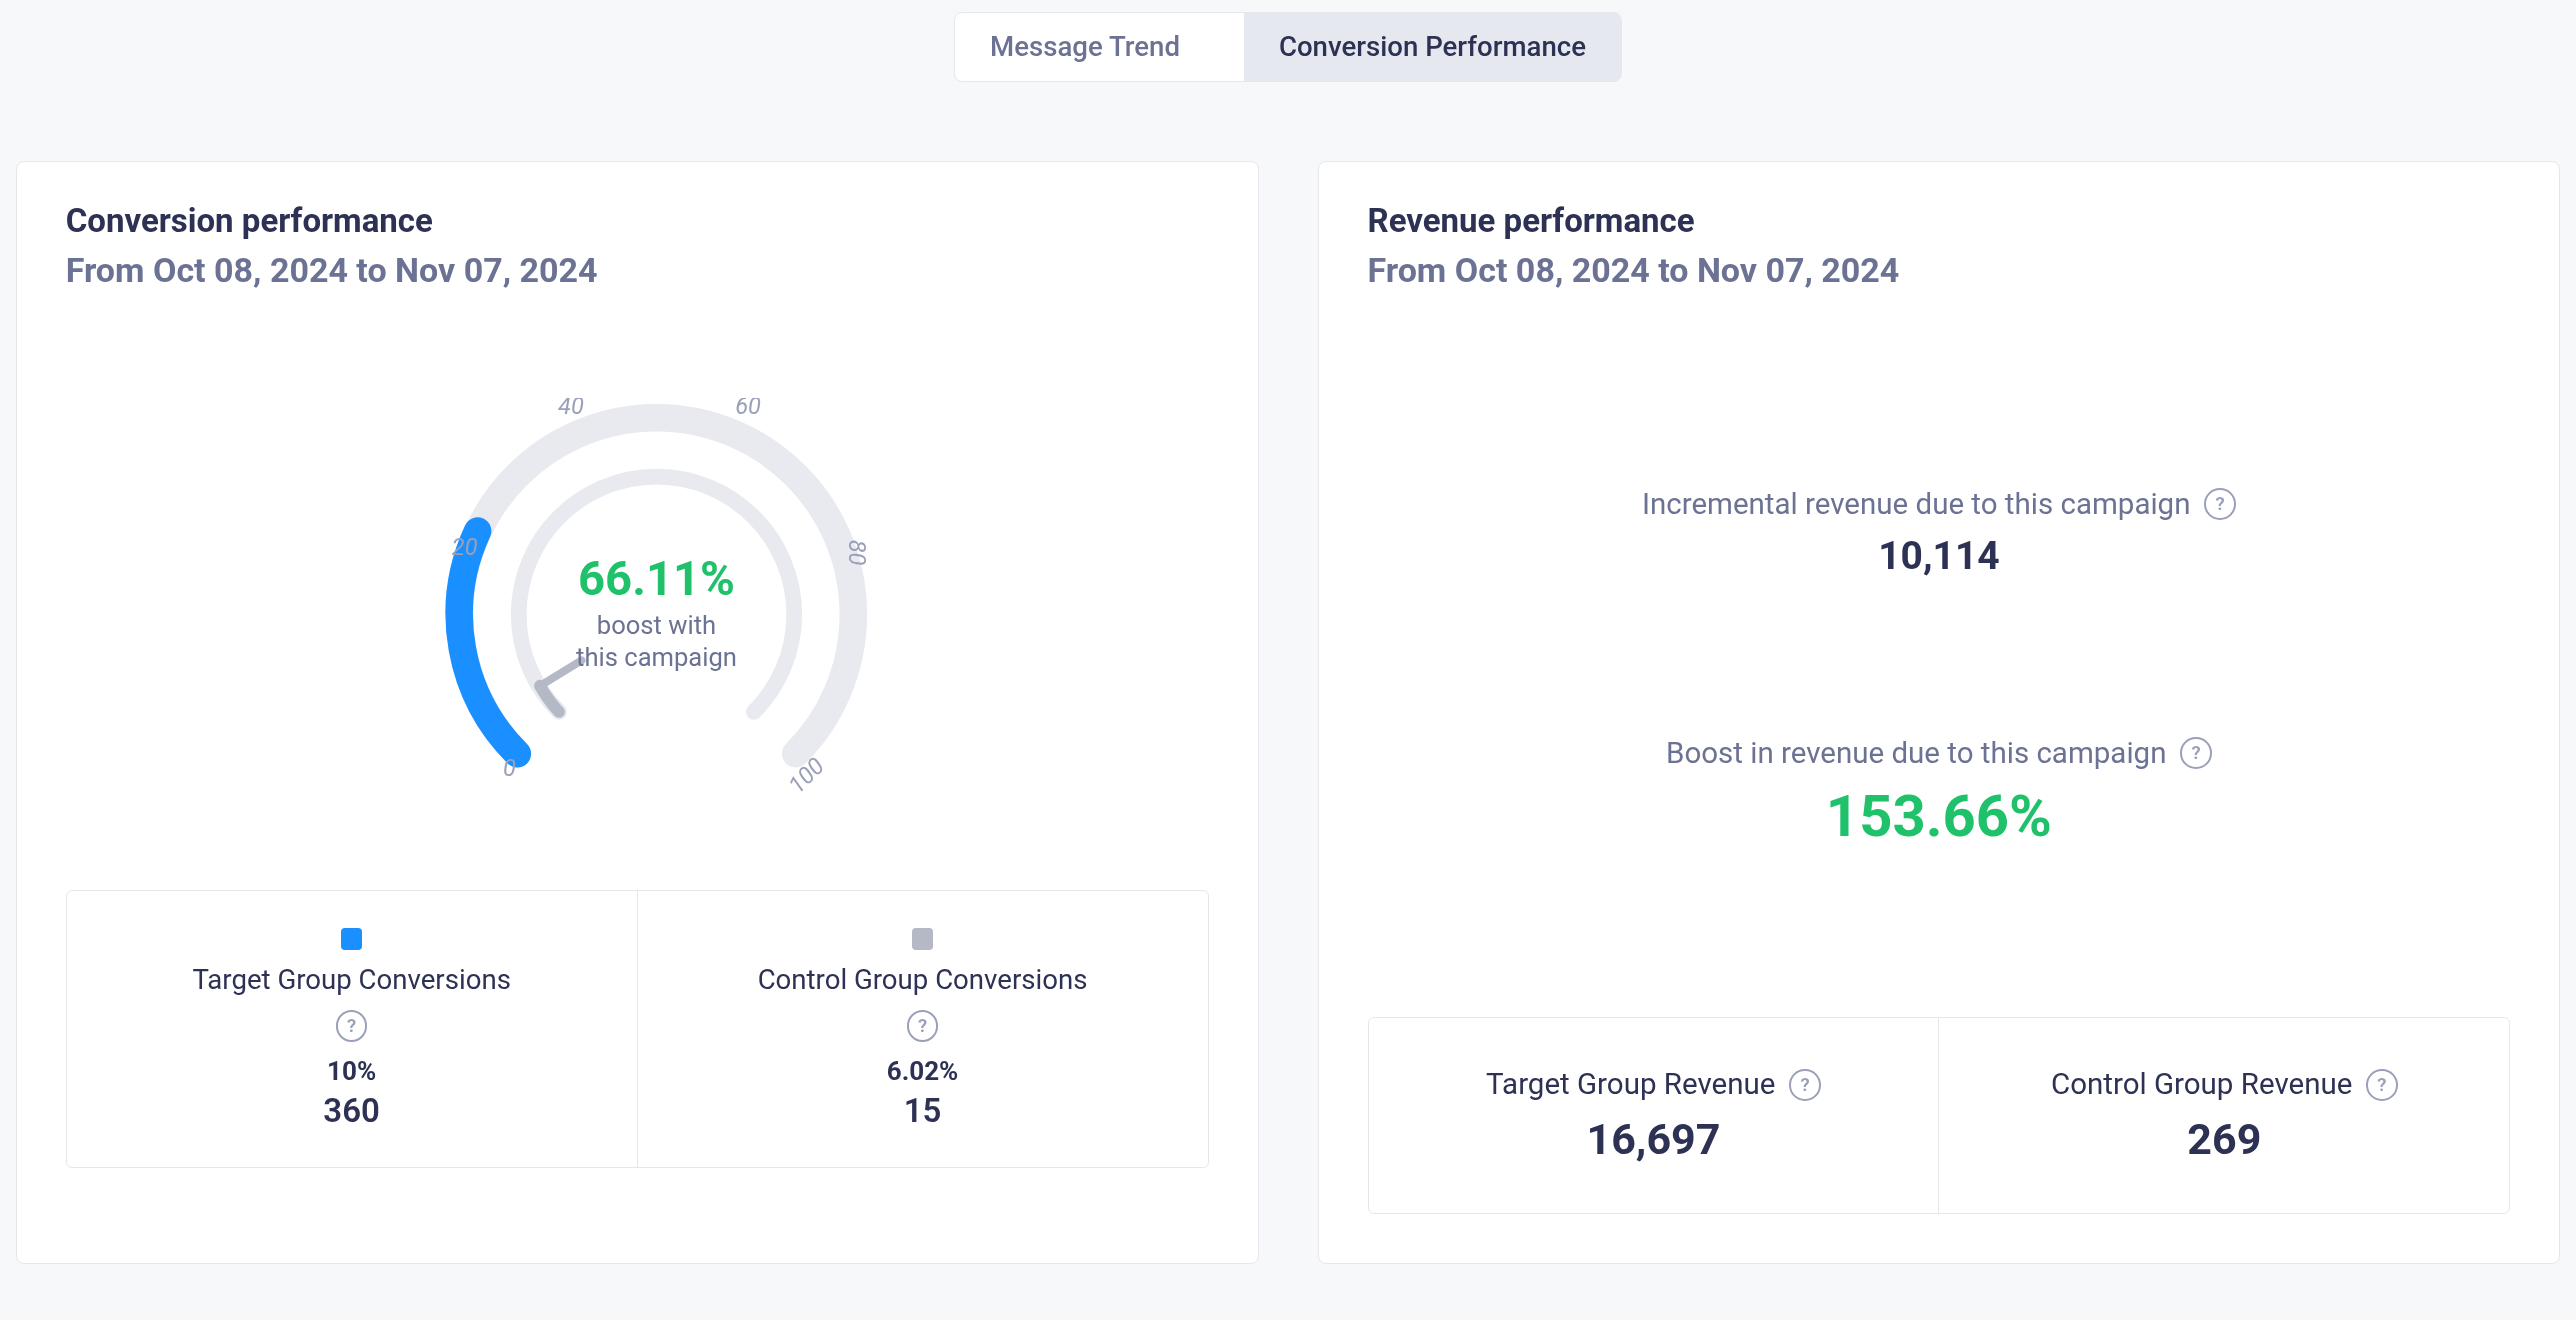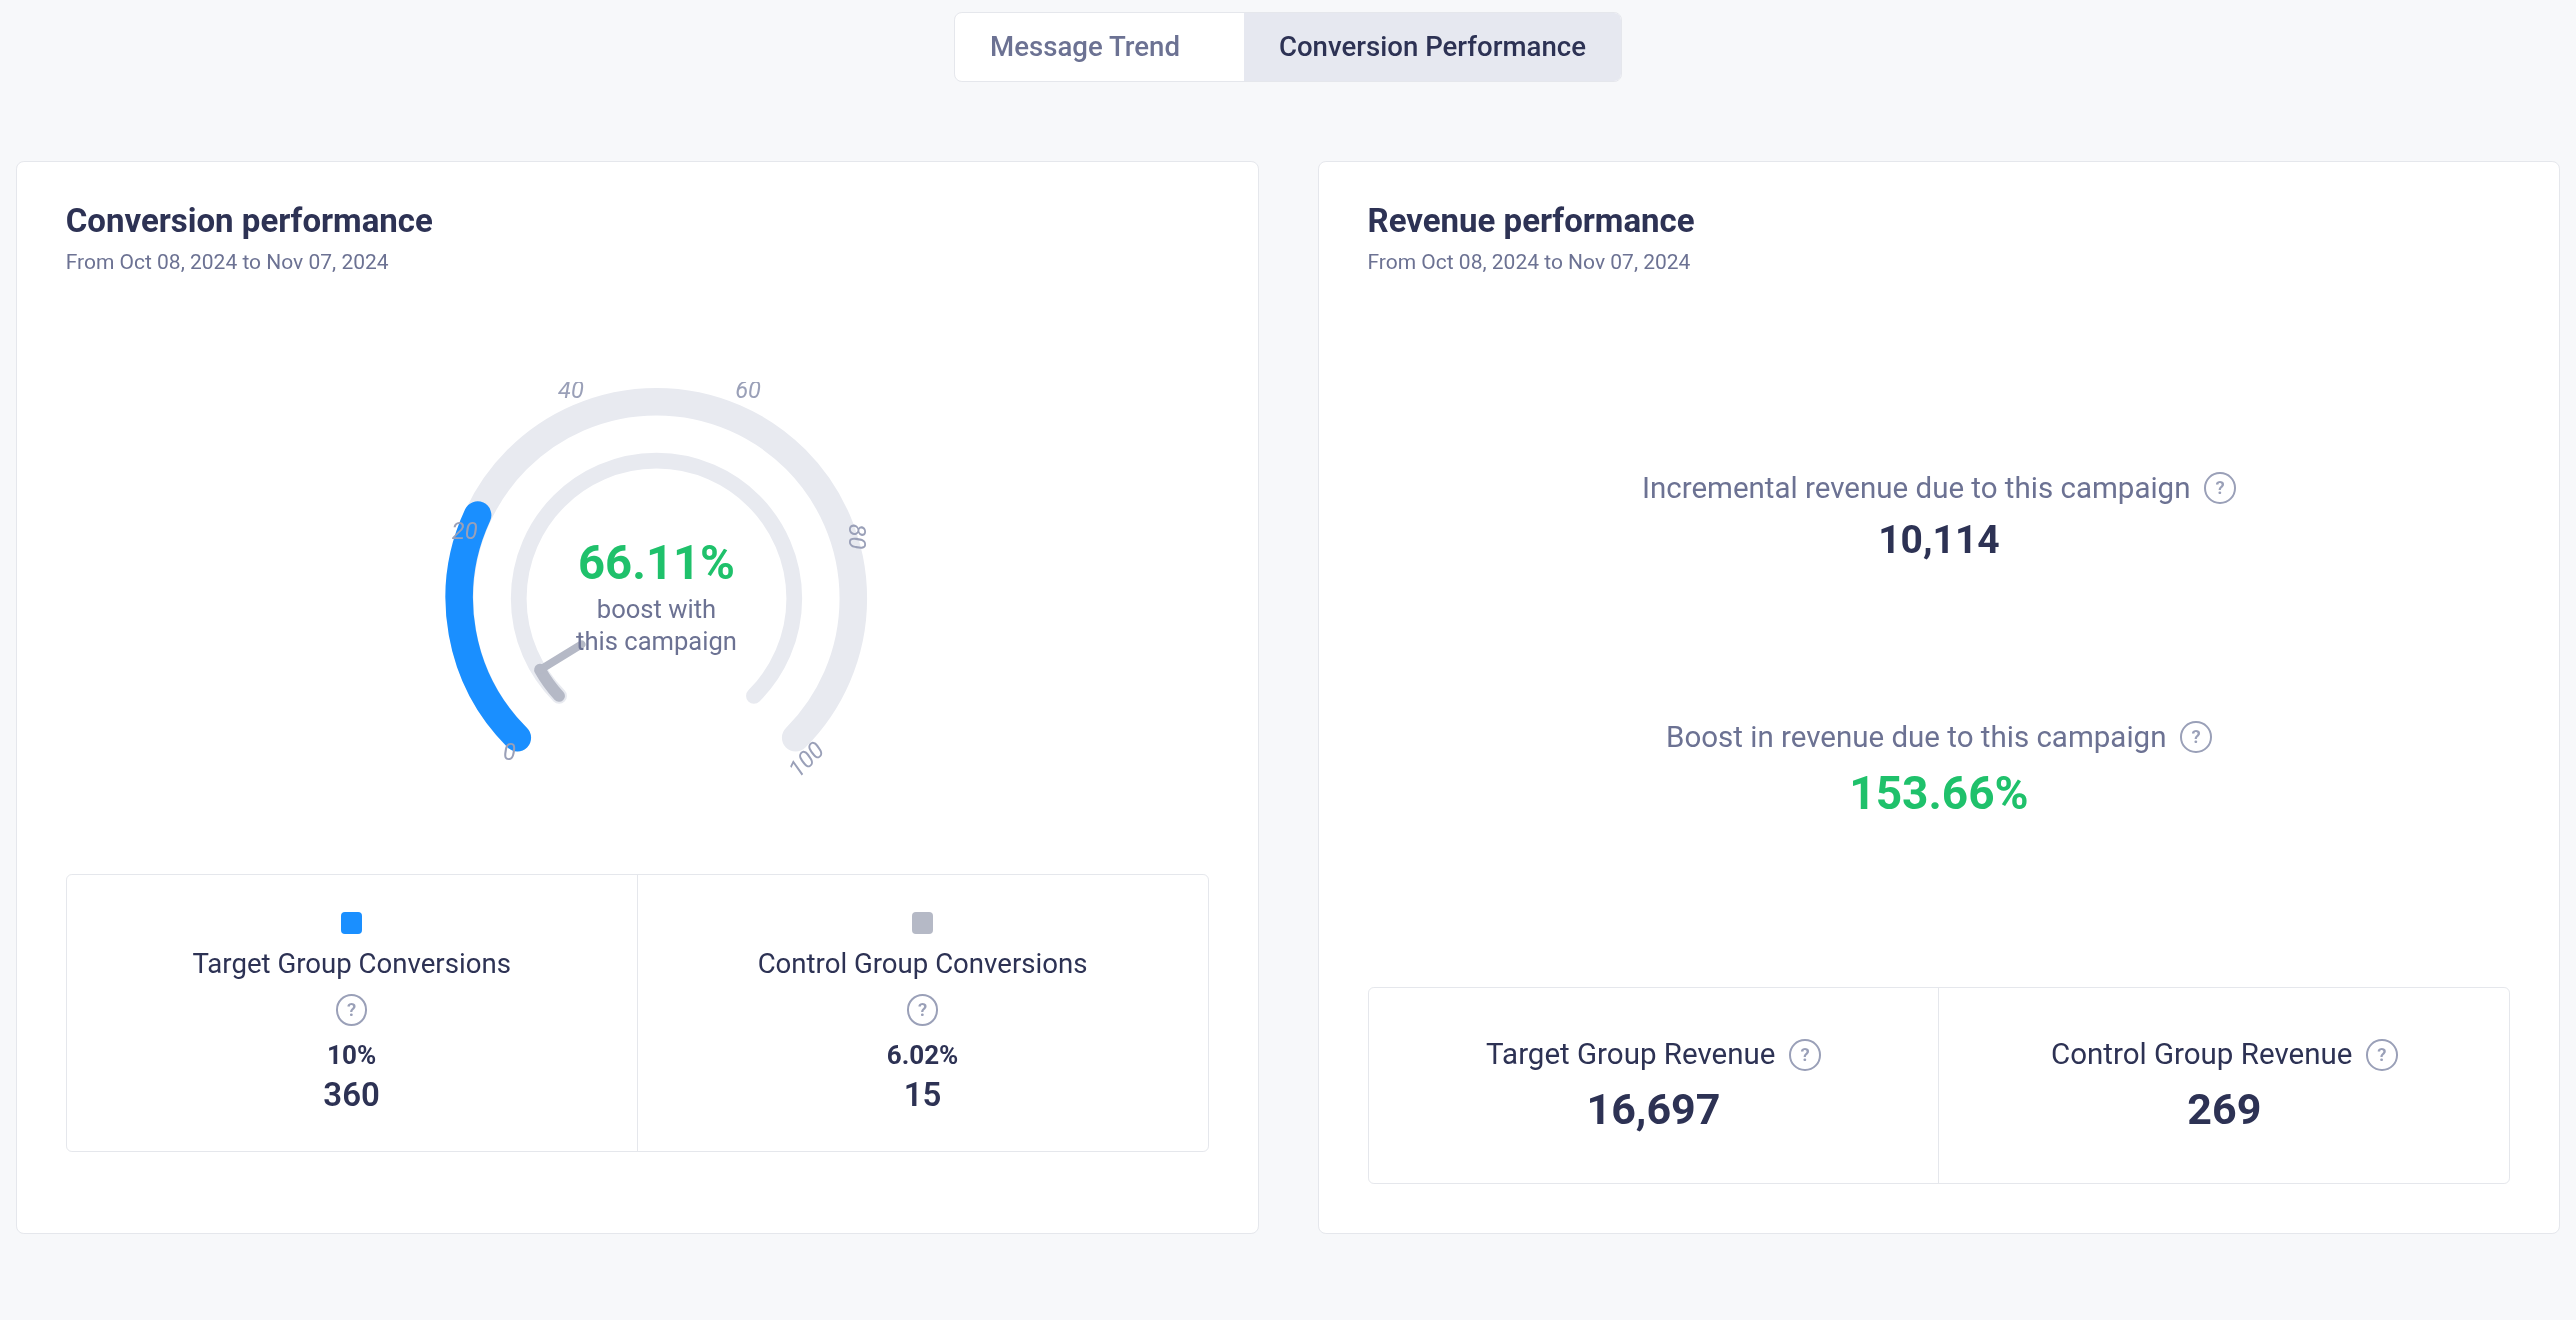--- a/index.html
+++ b/index.html
@@ -24,21 +24,21 @@
   .tab{padding:17.7px 35px;font-size:27.6px;font-weight:500;cursor:pointer;color:var(--tab-inactive);}
   .tab.active{background:var(--tab-active-bg);color:var(--text-dark);}
 
   
   .grid{display:flex;gap:59px;margin-top:79px;}
   .card{background:var(--card-bg);border:1px solid var(--border);border-radius:7.9px;flex:1;position:relative;padding:39px 49px 49px 49px;box-sizing:border-box;}
   .card-left{}
   .card-right{}
 
   .card-title{font-size:33px;font-weight:700;color:var(--text-dark);margin:0;}
-  .card-subtitle{font-size:21px;font-weight:400;color:var(--text-mid);margin:9.8px 0 0 0;}
+  .card-subtitle{font-size:34px;font-weight:700;color:var(--text-mid);margin:9.8px 0 0 0;}
 
   
   .gauge-wrap{display:flex;justify-content:flex-start;}
   .gauge{width:433px;height:433px;margin:108px 0 59px 374px;}
 
   
   .box-row{display:flex;border:1px solid var(--border);border-radius:5.9px;overflow:hidden;}
   .box{flex:1;text-align:center;padding:37px 19.7px;}
   .box+.box{border-left:1px solid var(--border);}
   .box-label{display:flex;align-items:center;justify-content:center;gap:13.8px;font-size:27.6px;color:var(--text-dark);font-weight:400;flex-direction:column;}
@@ -46,21 +46,21 @@
   .swatch.blue{background:var(--blue);}
   .swatch.gray{background:var(--gray);}
   .box-big{font-size:26px;font-weight:700;margin-top:13.8px;}
   .box-sub{font-size:33px;font-weight:600;margin-top:5.9px;}
 
   
   .kpi-block{margin-top:197px;text-align:center;}
   .kpi-block+.kpi-block{margin-top:157px;}
   .kpi-label{display:inline-flex;align-items:center;gap:13.8px;font-size:29.5px;color:var(--text-mid);}
   .kpi-value{font-size:39px;font-weight:700;margin-top:11.8px;}
-  .kpi-value.green{color:var(--green);font-size:46px;}
+  .kpi-value.green{color:var(--green);font-size:58px;}
 
   .rev-row{display:flex;border:1px solid var(--border);border-radius:5.9px;overflow:hidden;margin-top:167px;}
   .rev-box{flex:1;text-align:center;padding:49px 19.7px;}
   .rev-box+.rev-box{border-left:1px solid var(--border);}
   .rev-label{display:inline-flex;align-items:flex-end;gap:13.8px;font-size:29.5px;color:var(--text-dark);}
   .rev-value{font-size:43px;font-weight:700;margin-top:13.8px;}
 
   
   .help{width:27.6px;height:27.6px;border:2px solid var(--text-light);border-radius:50%;display:inline-flex;align-items:center;justify-content:center;font-size:18.7px;color:var(--text-light);font-weight:600;cursor:pointer;}
 </style>

